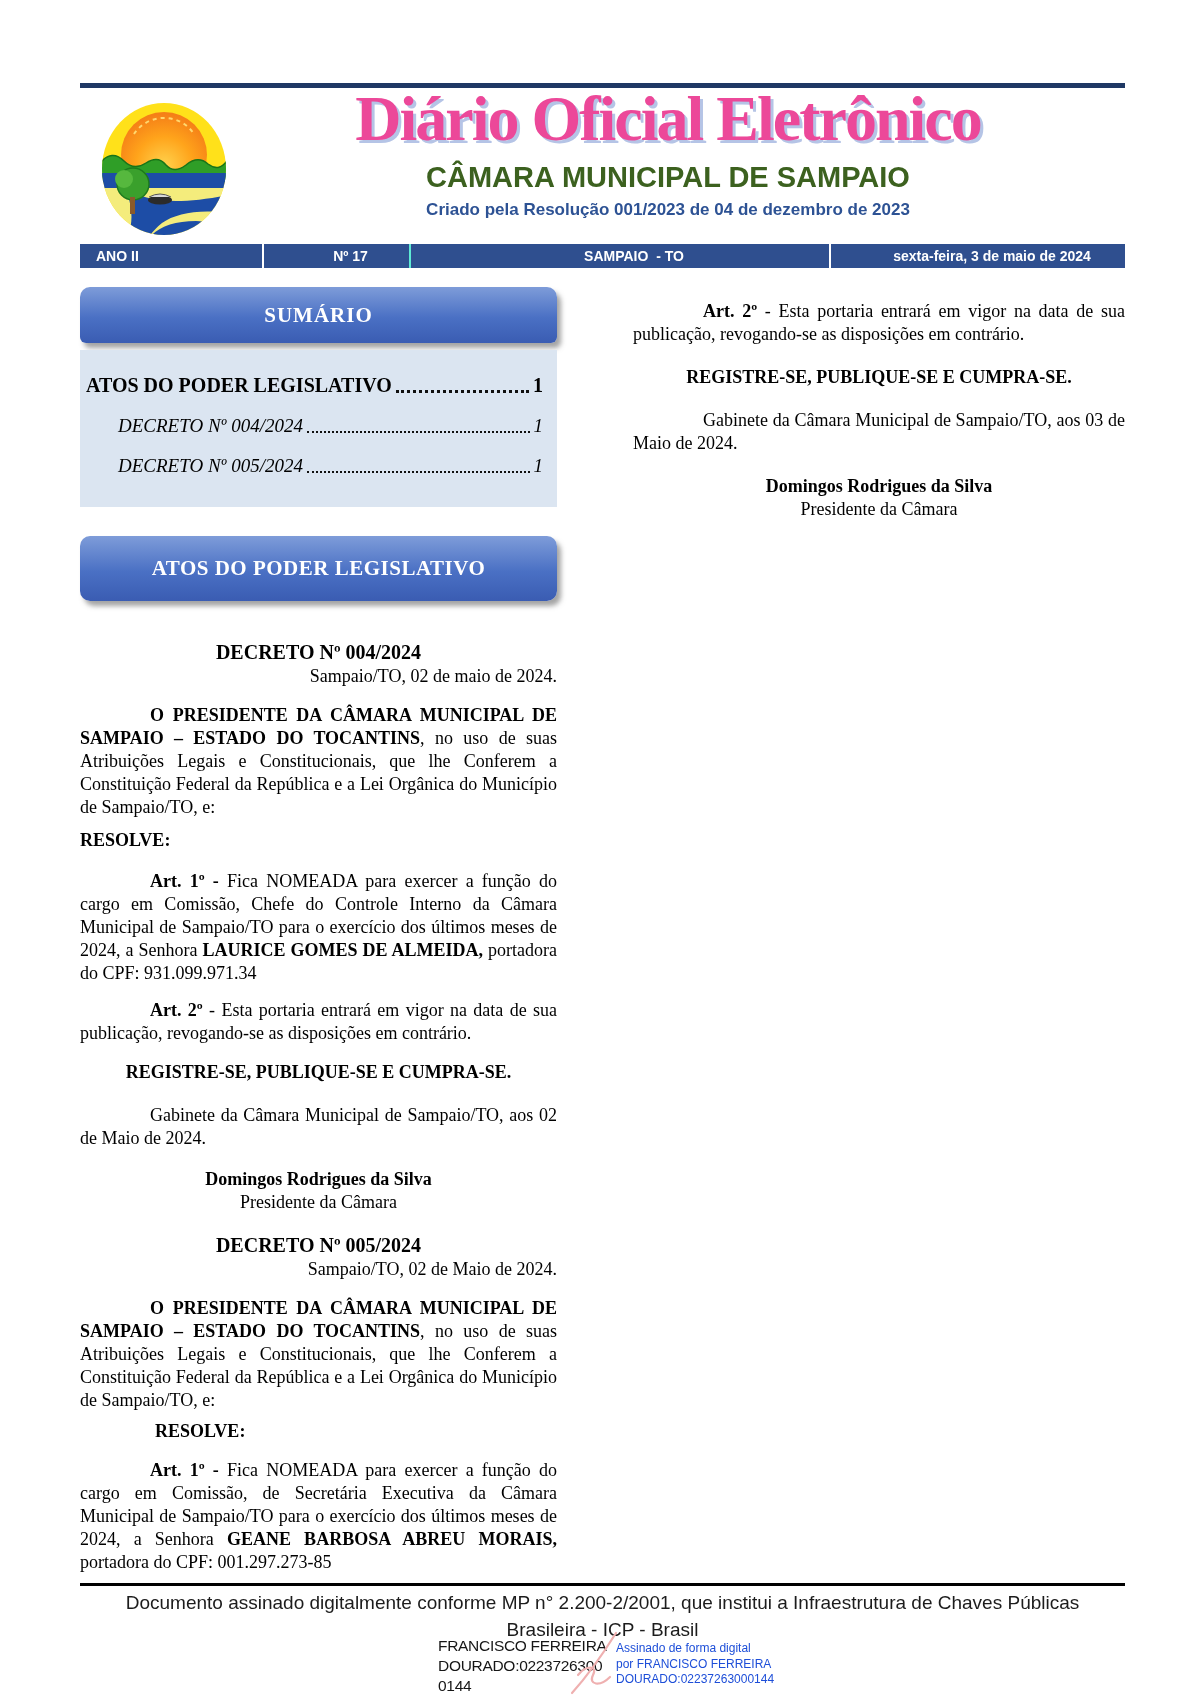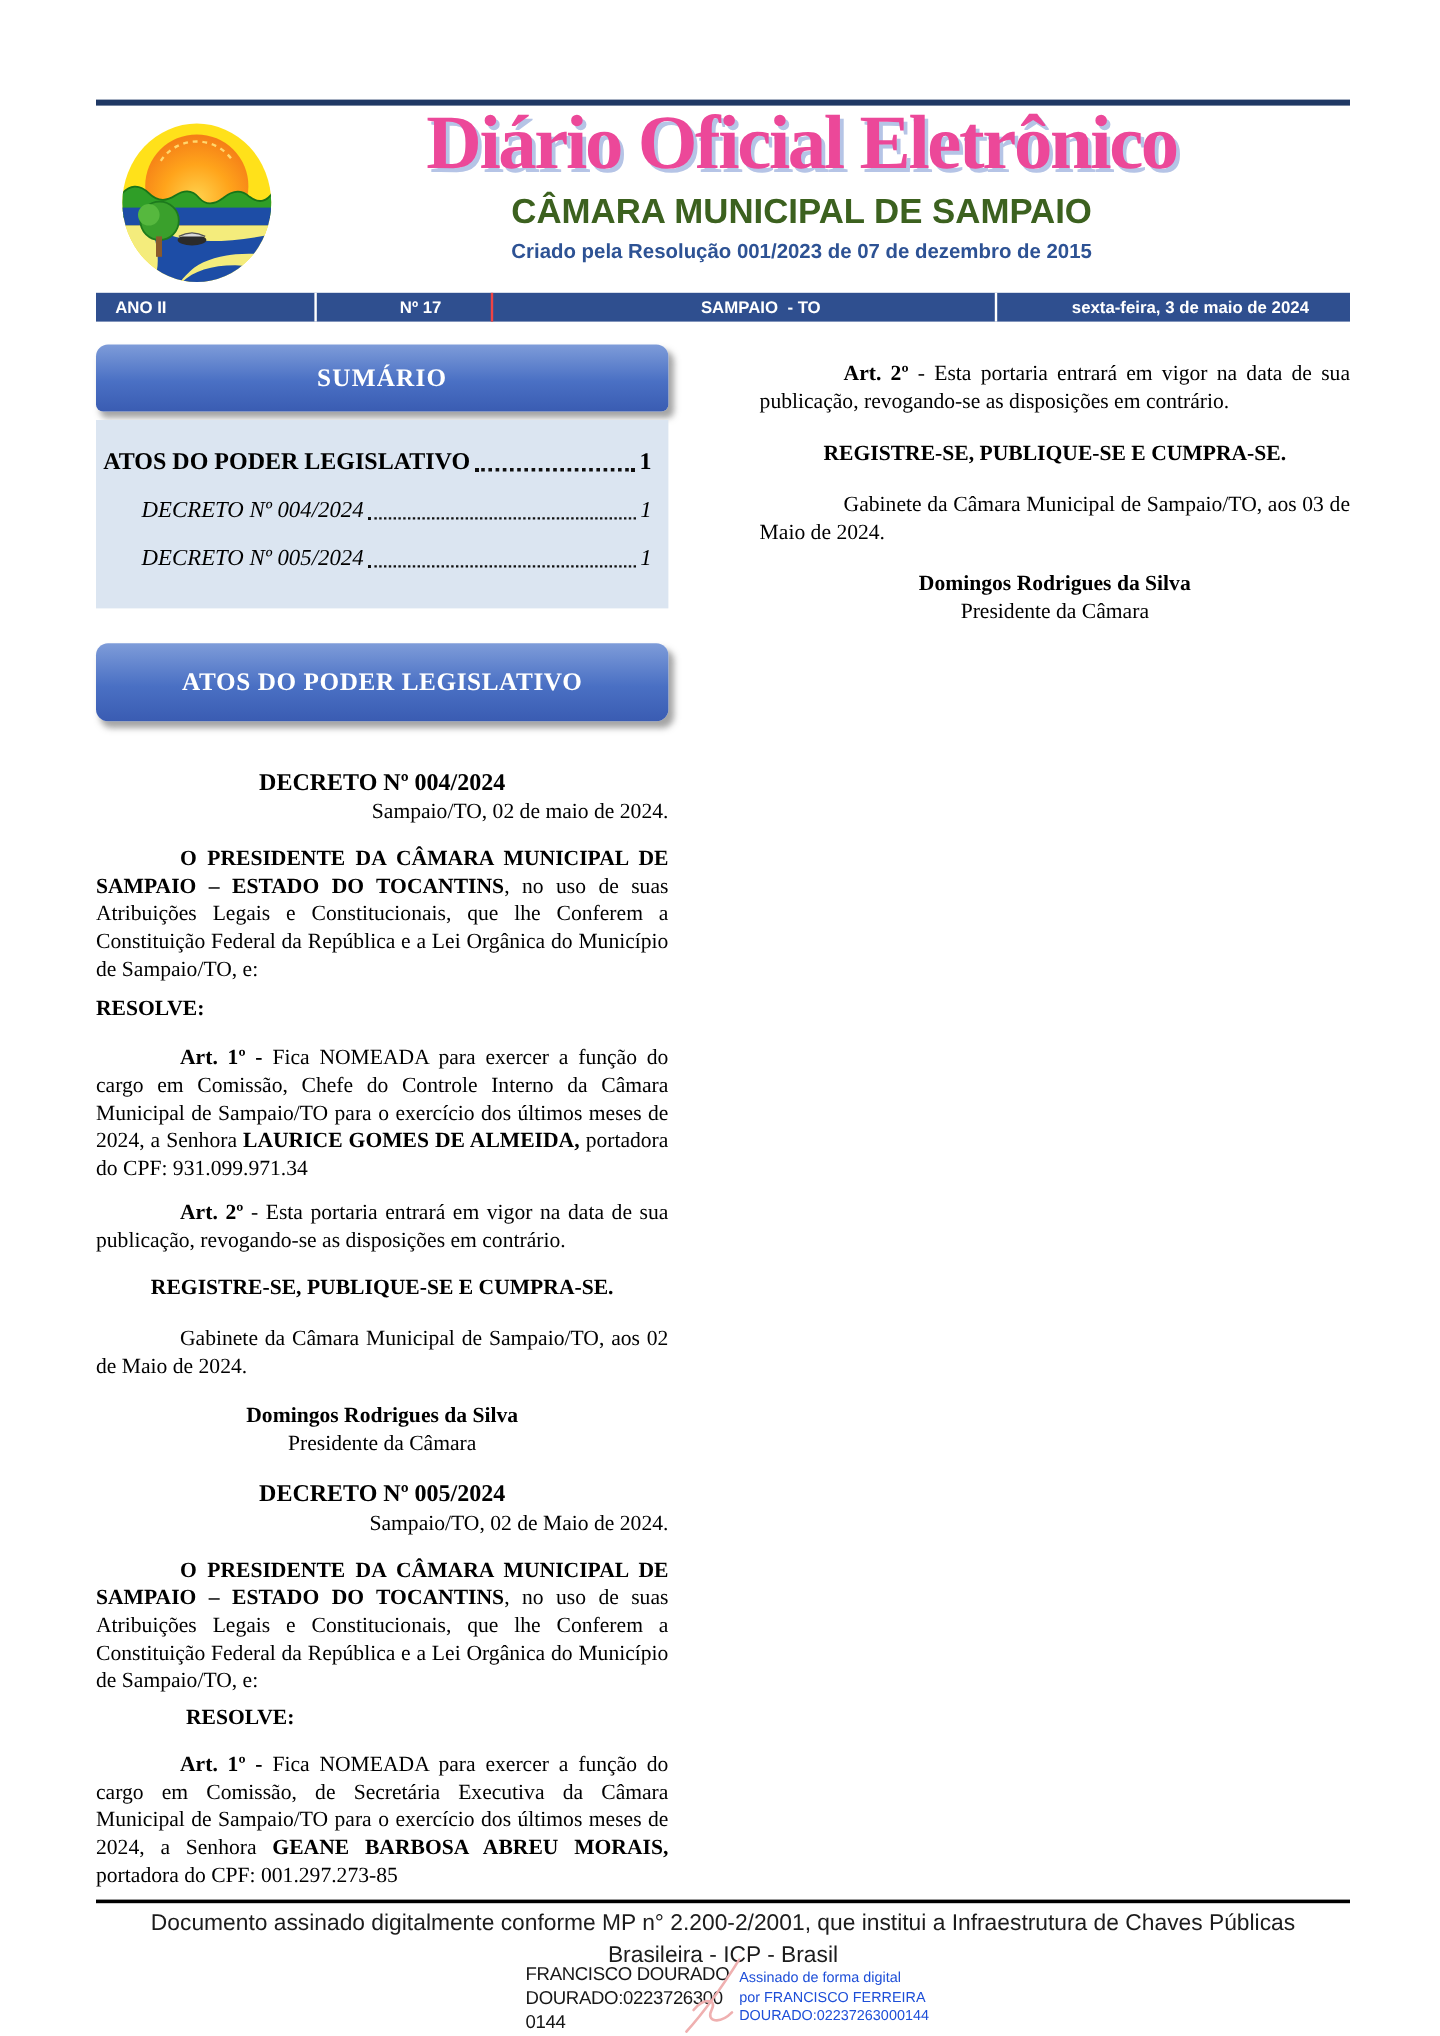--- a/index.html
+++ b/index.html
@@ -16,21 +16,21 @@
              line-height:1.02; text-shadow:3px 3px 0 #b5c4e6; white-space:nowrap;font-family:Liberation Serif, serif; }
   .m-org   { font-size:29px; font-weight:bold; color:#3c611f; margin-top:10px; }
   .m-tag   { font-size:17px; font-weight:bold; color:#2d5294; margin-top:6px; }
 
   .meta-bar { position:absolute; left:80px; top:244px; width:1045px; height:24px;
               background:#2f4f8f; display:flex; color:#fff;
               font-family:"Liberation Sans", sans-serif; font-size:14px; font-weight:bold; }
   .meta-cell { display:flex; align-items:center; justify-content:center; white-space:pre;padding-left:28px; }
   .meta-cell.c1 { width:182px; justify-content:flex-start; padding-left:16px; }
   .meta-cell.c2 { width:147px; border-left:2px solid #fff; }
-  .meta-cell.c3 { width:420px; border-left:2px solid #ef4444; }
+  .meta-cell.c3 { width:420px; border-left:2px solid #5eead4; }
   .meta-cell.c4 { flex:1; border-left:2px solid #ffffff; }
 
   
   .col-left  { position:absolute; left:80px;  top:287px; width:477px; }
   .col-right { position:absolute; left:633px; top:300px; width:492px; }
 
   
   .panel-header { height:56px; line-height:56px; text-align:center; color:#fff;
                   font-weight:bold; font-size:21px; letter-spacing:1px;
                   background:linear-gradient(180deg,#7e9cd9 0%,#4a70c4 55%,#3a5cb2 100%);
@@ -103,21 +103,21 @@
         <rect x="30" y="96" width="5" height="17" fill="#8a5a2b"></rect>
         <ellipse cx="60" cy="99" rx="12" ry="4.5" fill="#2b2b2b"></ellipse>
         <path d="M49 96 Q60 90 71 96" fill="#d9d9d9" stroke="#555" stroke-width="1"></path>
       </g>
     </svg>
   </div>
 
   <div class="masthead">
     <div class="m-title">Diário Oficial Eletrônico</div>
     <div class="m-org">CÂMARA MUNICIPAL DE SAMPAIO</div>
-    <div class="m-tag">Criado pela Resolução 001/2023 de 07 de dezembro de 2015</div>
+    <div class="m-tag">Criado pela Resolução 001/2023 de 04 de dezembro de 2023</div>
   </div>
 
   <div class="meta-bar">
     <div class="meta-cell c1">ANO II</div>
     <div class="meta-cell c2">Nº 17</div>
     <div class="meta-cell c3">SAMPAIO  - TO</div>
     <div class="meta-cell c4">sexta-feira, 3 de maio de 2024</div>
   </div>
 
   <div class="col-left">
@@ -176,21 +176,21 @@
   </div>
 
   <div class="footer-rule"></div>
 
   <div class="footer-note">
     <div>Documento assinado digitalmente conforme MP n° 2.200-2/2001, que institui a Infraestrutura de Chaves Públicas</div>
     <div>Brasileira - ICP - Brasil</div>
   </div>
 
   <div class="sig-name">
-    <div>FRANCISCO DOURADO</div>
+    <div>FRANCISCO FERREIRA</div>
     <div>DOURADO:0223726300</div>
     <div>0144</div>
   </div>
 
   <div class="sig-squiggle">
     <svg width="56" height="64" viewBox="0 0 56 64" xmlns="http://www.w3.org/2000/svg">
       <path d="M50 2 C40 18 24 42 6 62" fill="none" stroke="#efb0b0" stroke-width="2.2" stroke-linecap="round"></path>
       <path d="M12 44 C20 34 32 34 27 44 C22 54 34 56 44 46" fill="none" stroke="#efb0b0" stroke-width="2.2" stroke-linecap="round"></path>
     </svg>
   </div>

